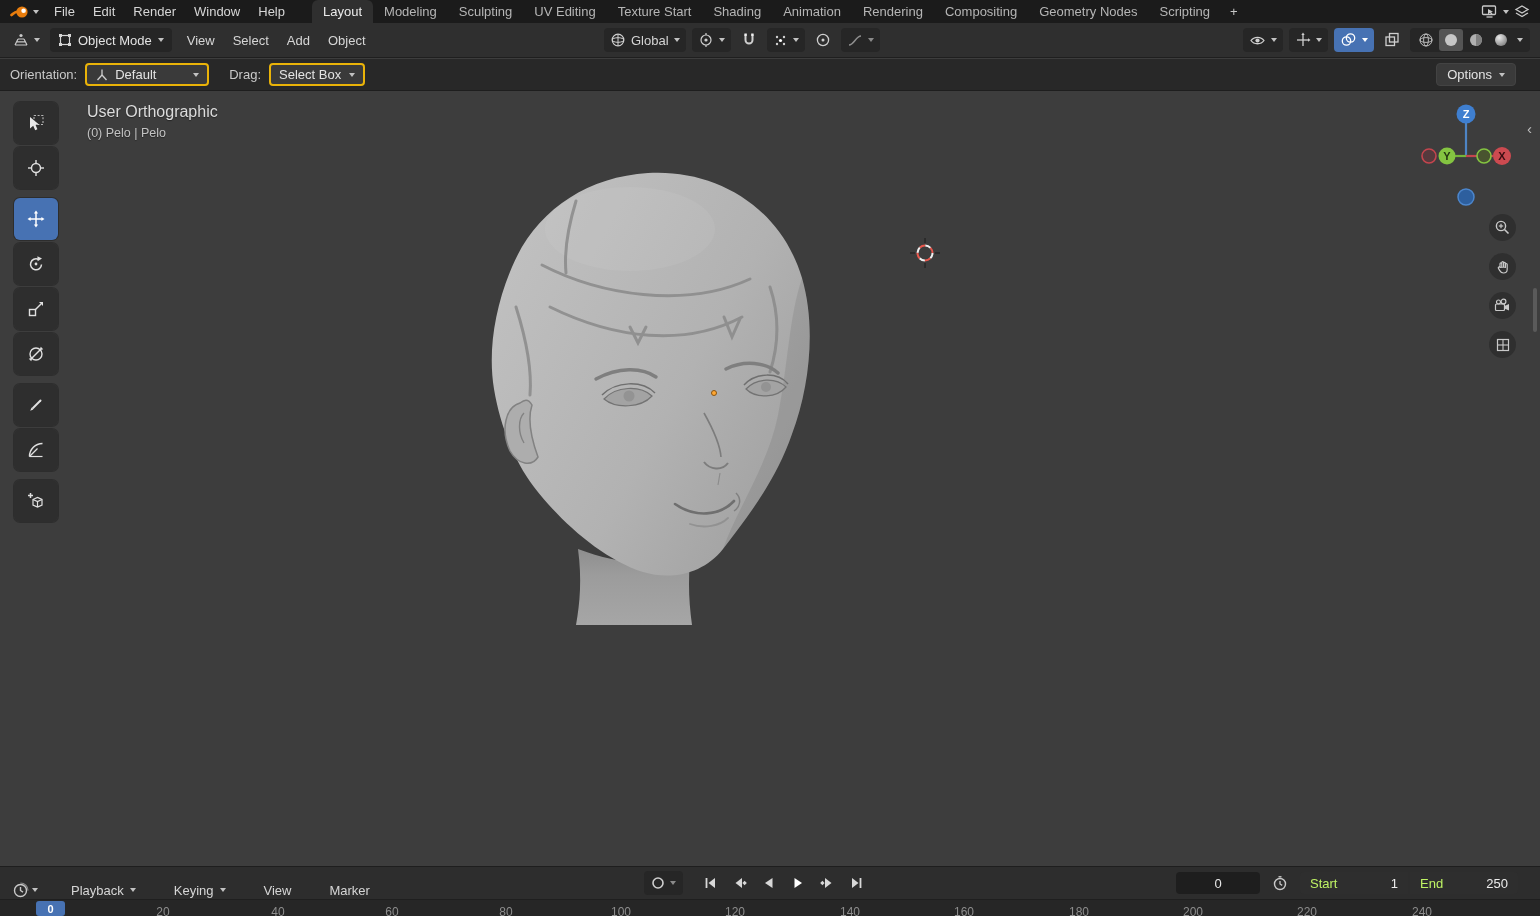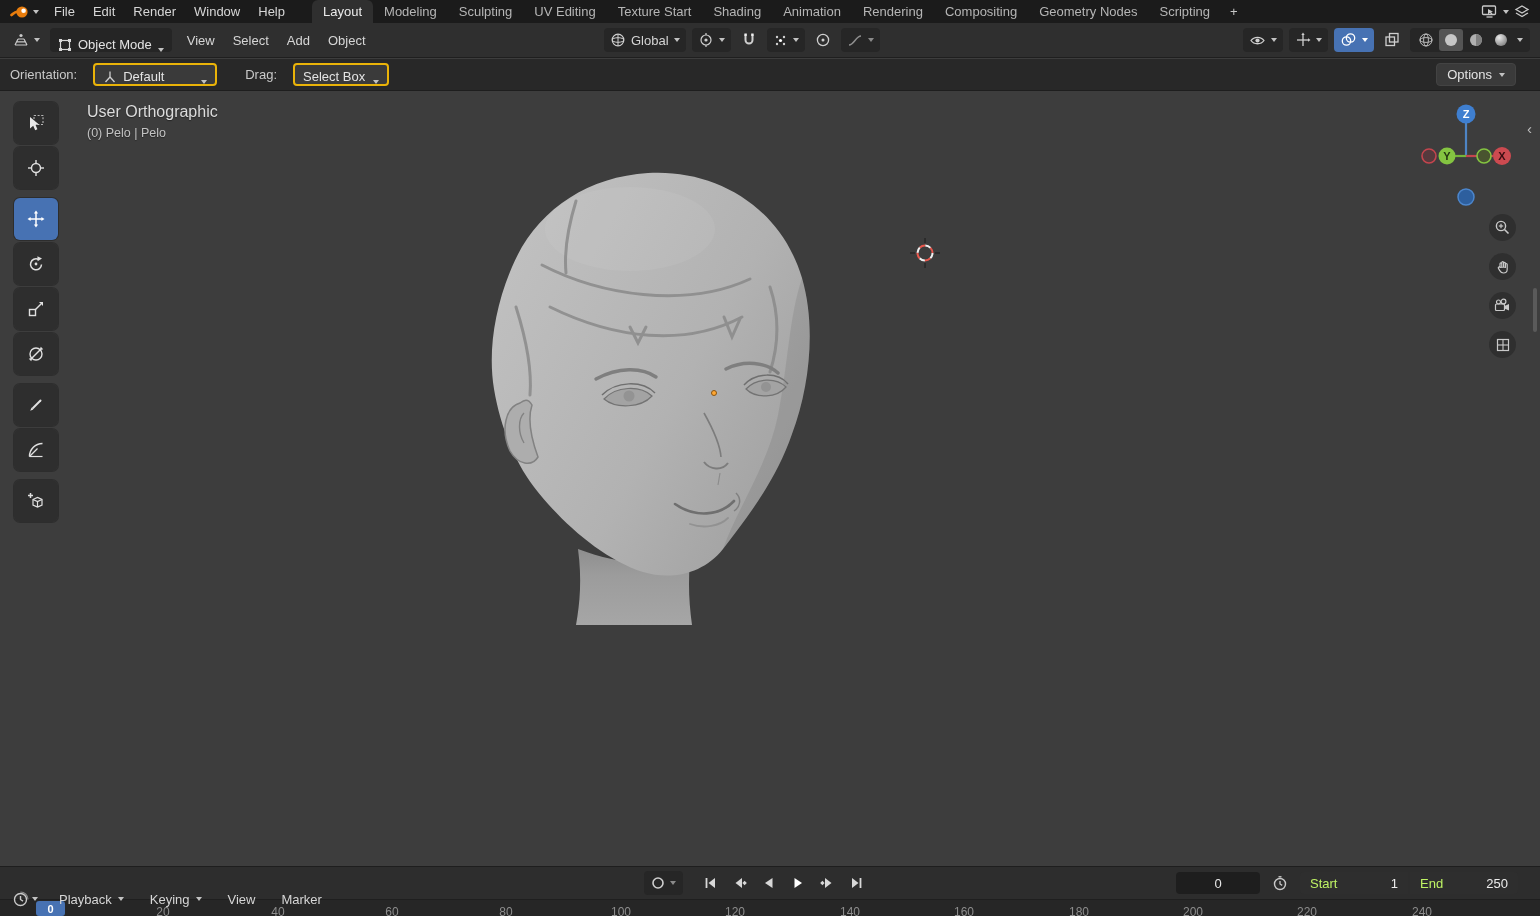--- a/index.html
+++ b/index.html
@@ -17,31 +17,31 @@
   .tab{display:flex;align-items:center;padding:0 11px;color:#b5b5b5;white-space:nowrap}
   .tab.active{background:#2f2f2f;color:#ececec;border-radius:6px 6px 0 0}
   .tab.addtab{color:#c8c8c8;padding:0 9px}
   .topbar-right{margin-left:auto;display:flex;align-items:center;gap:5px;padding-right:2px}
 
   
   .vp-header{position:absolute;top:23px;left:0;right:0;height:35px;background:#2f2f2f;border-bottom:1px solid #1f1f1f;z-index:9}
   .hdr-left{position:absolute;left:8px;top:0;height:34px;display:flex;align-items:center;gap:6px}
   .hdr-center{position:absolute;left:604px;top:0;height:34px;display:flex;align-items:center;gap:6px}
   .hdr-right{position:absolute;right:10px;top:0;height:34px;display:flex;align-items:center;gap:6px}
-  .select{display:flex;align-items:flex-end;gap:6px;background:#252525;border-radius:4px;padding:0 8px;height:24px;color:#e3e3e3;white-space:nowrap}
+  .select{display:flex;align-items:center;gap:6px;background:#252525;border-radius:4px;padding:0 8px;height:24px;color:#e3e3e3;white-space:nowrap}
   .pill{display:flex;align-items:center;gap:5px;background:#262626;border-radius:4px;padding:0 6px;height:24px}
   .pill.blue{background:#4772b3}
   .icon-btn{display:flex;align-items:center;justify-content:center;background:transparent;border:none;height:24px;padding:0 4px;border-radius:4px}
   .shading-group{display:flex;align-items:center;background:#262626;border-radius:4px;height:24px;padding:0 4px;gap:1px}
   .shade-btn{display:flex;align-items:center;justify-content:center;width:24px;height:22px;border-radius:3px}
   .shade-btn.active{background:#545454}
   .hdr-menus{display:flex;align-items:center}
 
   
-  .tool-settings{position:absolute;top:59px;left:0;right:0;height:32px;background:#282828;border-bottom:1px solid #1e1e1e;z-index:8;display:flex;align-items:center;padding:0 10px;gap:16px}
+  .tool-settings{position:absolute;top:59px;left:0;right:0;height:32px;background:#282828;border-bottom:1px solid #1e1e1e;z-index:8;display:flex;align-items:center;padding:0 10px;gap:8px}
   .ts-label{color:#c9c9c9}
   .select.light{background:#3a3a3a;border:2px solid #eab308;height:23px}
   .options-btn{position:absolute;right:24px;top:4px;display:flex;align-items:center;gap:7px;background:#3a3a3a;border:1px solid #434343;border-radius:4px;height:23px;padding:0 10px;color:#e3e3e3}
 
   
   .viewport{position:absolute;top:92px;left:0;right:0;bottom:50px;background:#3d3d3d;overflow:hidden}
   .vp-label-1{position:absolute;left:87px;top:11px;color:#dcdcdc;font-size:16px;text-shadow:0 1px 1px rgba(0,0,0,.4)}
   .vp-label-2{position:absolute;left:87px;top:34px;color:#c3c3c3;font-size:12.5px;text-shadow:0 1px 1px rgba(0,0,0,.4)}
 
   
@@ -54,21 +54,21 @@
   .nav-gizmo{position:absolute;right:12px;top:11px;width:116px;height:110px}
   .side-btn{position:absolute;right:24px;width:27px;height:27px;border-radius:50%;background:rgba(32,32,32,.45);display:flex;align-items:center;justify-content:center}
   .collapse-chevron{position:absolute;right:8px;top:28px;color:#bdbdbd;font-size:15px}
   .region-scrollbar{position:absolute;right:3px;top:196px;width:4px;height:44px;border-radius:2px;background:#5a5a5a}
 
   
   .origin-dot{position:absolute;left:711px;top:298px;width:6px;height:6px;border-radius:50%;background:#ffa733;border:1px solid #8a5410}
 
   
   .timeline-header{position:absolute;left:0;right:0;bottom:17px;height:33px;background:#2d2d2d;border-top:1px solid #1e1e1e;z-index:8}
-  .tl-left{position:absolute;left:8px;top:16px;height:32px;display:flex;align-items:center;gap:8px}
+  .tl-left{position:absolute;left:8px;top:7px;height:32px;display:flex;align-items:center;gap:20px}
   .tl-menu{display:flex;align-items:center;gap:6px;padding:2px 9px;color:#d6d6d6;white-space:nowrap}
   .tl-center{position:absolute;left:644px;top:0;height:32px;display:flex;align-items:center;gap:3px}
   .rec-group{display:flex;align-items:center;gap:5px;background:#262626;border-radius:4px;height:24px;padding:0 7px;margin-right:12px}
   .tr-btn{display:flex;align-items:center;justify-content:center;width:26px;height:24px;border-radius:3px}
   .tl-right{position:absolute;right:22px;top:0;height:32px;display:flex;align-items:center;gap:8px}
   .frame-field{width:84px;height:22px;background:#1e1e1e;border-radius:4px;display:flex;align-items:center;justify-content:center;color:#e8e8e8}
   .range-group{display:flex;gap:2px}
   .range-field{width:108px;height:22px;background:#2e2e2e;display:flex;align-items:center;justify-content:space-between;padding:0 10px}
   .range-field.start{border-radius:4px 0 0 4px}
   .range-field.end{border-radius:0 4px 4px 0}

